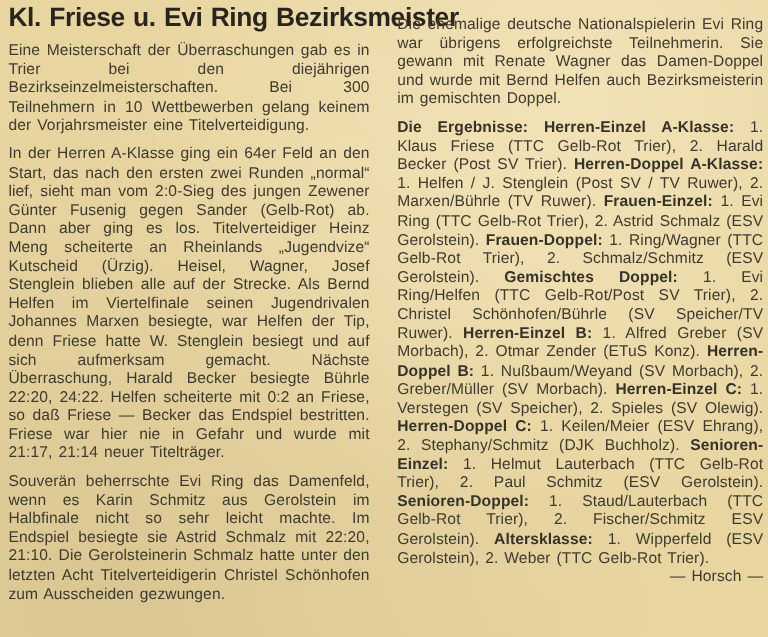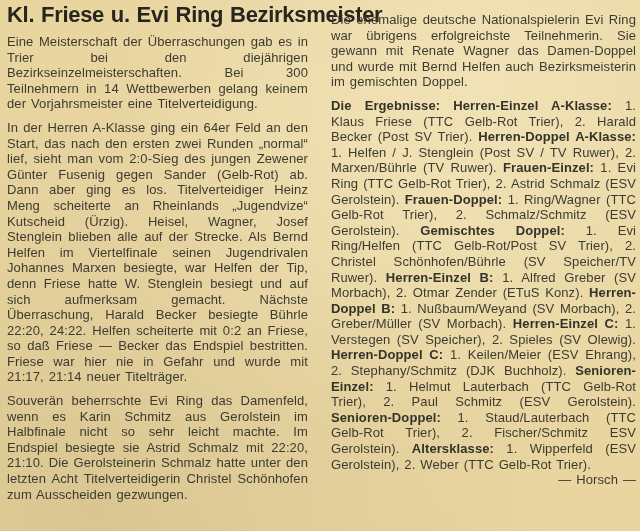--- a/index.html
+++ b/index.html
@@ -51,21 +51,21 @@
     white-space:nowrap;
   }
 </style>
 </head>
 <body>
 
 <div class="page">
 
   <div class="col col-left">
     <h1 class="headline">Kl. Friese u. Evi Ring Bezirksmeister</h1>
-    <p>Eine Meisterschaft der Überraschungen gab es in Trier bei den diejährigen Bezirkseinzelmeisterschaften. Bei 300 Teilnehmern in 14 Wettbewerben gelang keinem der Vorjahrsmeister eine Titelverteidigung.</p>
+    <p>Eine Meisterschaft der Überraschungen gab es in Trier bei den diejährigen Bezirkseinzelmeisterschaften. Bei 300 Teilnehmern in 10 Wettbewerben gelang keinem der Vorjahrsmeister eine Titelverteidigung.</p>
     <p>In der Herren A-Klasse ging ein 64er Feld an den Start, das nach den ersten zwei Runden „normal“ lief, sieht man vom 2:0-Sieg des jungen Zewener Günter Fusenig gegen Sander (Gelb-Rot) ab. Dann aber ging es los. Titelverteidiger Heinz Meng scheiterte an Rheinlands „Jugendvize“ Kutscheid (Ürzig). Heisel, Wagner, Josef Stenglein blieben alle auf der Strecke. Als Bernd Helfen im Viertelfinale seinen Jugendrivalen Johannes Marxen besiegte, war Helfen der Tip, denn Friese hatte W. Stenglein besiegt und auf sich aufmerksam gemacht. Nächste Überraschung, Harald Becker besiegte Bührle 22:20, 24:22. Helfen scheiterte mit 0:2 an Friese, so daß Friese — Becker das Endspiel bestritten. Friese war hier nie in Gefahr und wurde mit 21:17, 21:14 neuer Titelträger.</p>
     <p>Souverän beherrschte Evi Ring das Damenfeld, wenn es Karin Schmitz aus Gerolstein im Halbfinale nicht so sehr leicht machte. Im Endspiel besiegte sie Astrid Schmalz mit 22:20, 21:10. Die Gerolsteinerin Schmalz hatte unter den letzten Acht Titelverteidigerin Christel Schönhofen zum Ausscheiden gezwungen.</p>
   </div>
 
   <div class="col col-right">
     <p>Die ehemalige deutsche Nationalspielerin Evi Ring war übrigens erfolgreichste Teilnehmerin. Sie gewann mit Renate Wagner das Damen-Doppel und wurde mit Bernd Helfen auch Bezirksmeisterin im gemischten Doppel.</p>
     <p class="results"><b>Die Ergebnisse: </b><b>Herren-Einzel A-Klasse: </b><span>1. Klaus Friese (TTC Gelb-Rot Trier), 2. Harald Becker (Post SV Trier). </span><b>Herren-Doppel A-Klasse: </b><span>1. Helfen / J. Stenglein (Post SV / TV Ruwer), 2. Marxen/Bührle (TV Ruwer). </span><b>Frauen-Einzel: </b><span>1. Evi Ring (TTC Gelb-Rot Trier), 2. Astrid Schmalz (ESV Gerolstein). </span><b>Frauen-Doppel: </b><span>1. Ring/Wagner (TTC Gelb-Rot Trier), 2. Schmalz/Schmitz (ESV Gerolstein). </span><b>Gemischtes Doppel: </b><span>1. Evi Ring/Helfen (TTC Gelb-Rot/Post SV Trier), 2. Christel Schönhofen/Bührle (SV Speicher/TV Ruwer). </span><b>Herren-Einzel B: </b><span>1. Alfred Greber (SV Morbach), 2. Otmar Zender (ETuS Konz). </span><b>Herren-Doppel B: </b><span>1. Nußbaum/Weyand (SV Morbach), 2. Greber/Müller (SV Morbach). </span><b>Herren-Einzel C: </b><span>1. Verstegen (SV Speicher), 2. Spieles (SV Olewig). </span><b>Herren-Doppel C: </b><span>1. Keilen/Meier (ESV Ehrang), 2. Stephany/Schmitz (DJK Buchholz). </span><b>Senioren-Einzel: </b><span>1. Helmut Lauterbach (TTC Gelb-Rot Trier), 2. Paul Schmitz (ESV Gerolstein). </span><b>Senioren-Doppel: </b><span>1. Staud/Lauterbach (TTC Gelb-Rot Trier), 2. Fischer/Schmitz ESV Gerolstein). </span><b>Altersklasse: </b><span>1. Wipperfeld (ESV Gerolstein), 2. Weber (TTC Gelb-Rot Trier).</span><span class="byline">— Horsch —</span></p>
   </div>
 
 </div>

